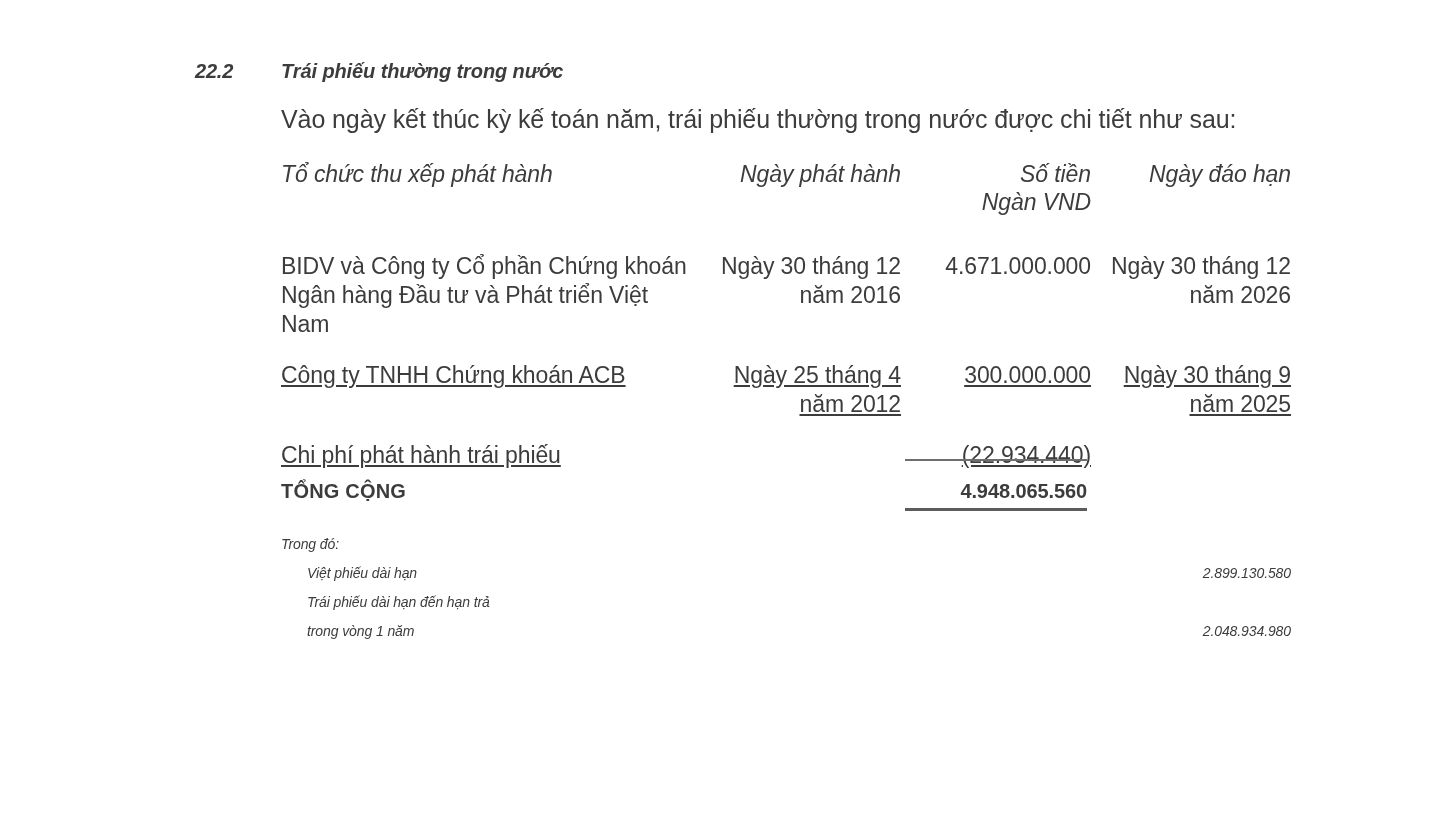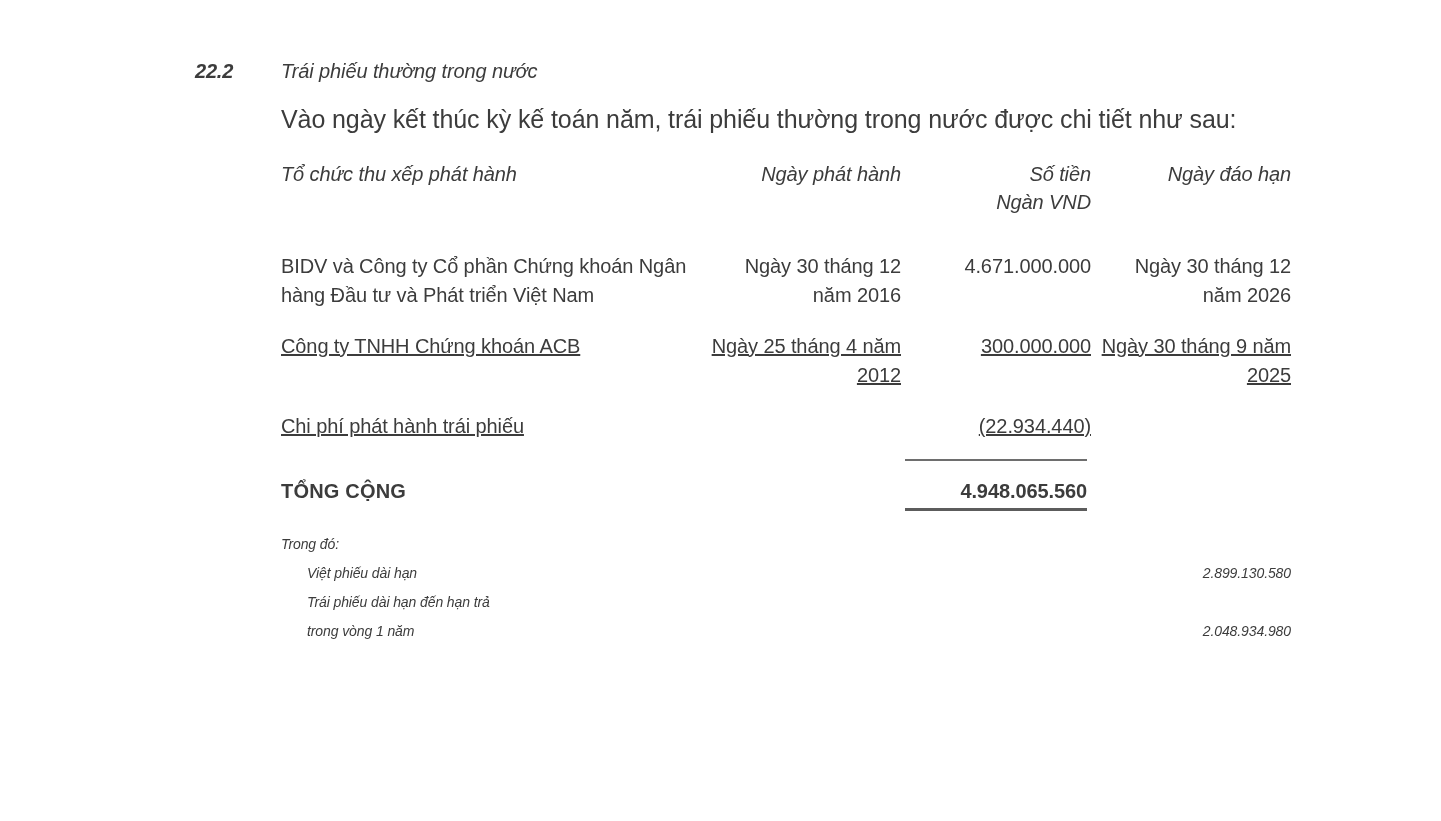--- a/index.html
+++ b/index.html
@@ -37,21 +37,21 @@
   .section-num {
     font-size: 20px;
     font-weight: bold;
     font-style: italic;
     letter-spacing: -0.2px;
     width: 86px;
     flex: 0 0 86px;
   }
   .section-title {
     font-size: 20px;
-    font-weight: normal;
+    font-weight: bold;
     font-style: italic;
     letter-spacing: -0.1px;
   }
 
   
   .intro {
     position: absolute;
     left: 281px;
     top: 106px;
     width: 1010px;
@@ -65,21 +65,21 @@
     position: absolute;
     left: 281px;
     top: 160px;
     width: 1010px;
     border-collapse: collapse;
     table-layout: fixed;
   }
   .tbl td, .tbl th {
     padding: 0;
     vertical-align: top;
-    font-size: 20px;
+    font-size: 23px;
     line-height: 29px;
     letter-spacing: -0.1px;
     font-weight: normal;
   }
 
   col.c-org  { width: 420px; }
   col.c-iss  { width: 200px; }
   col.c-amt  { width: 190px; }
   col.c-mat  { width: 200px; }
 

